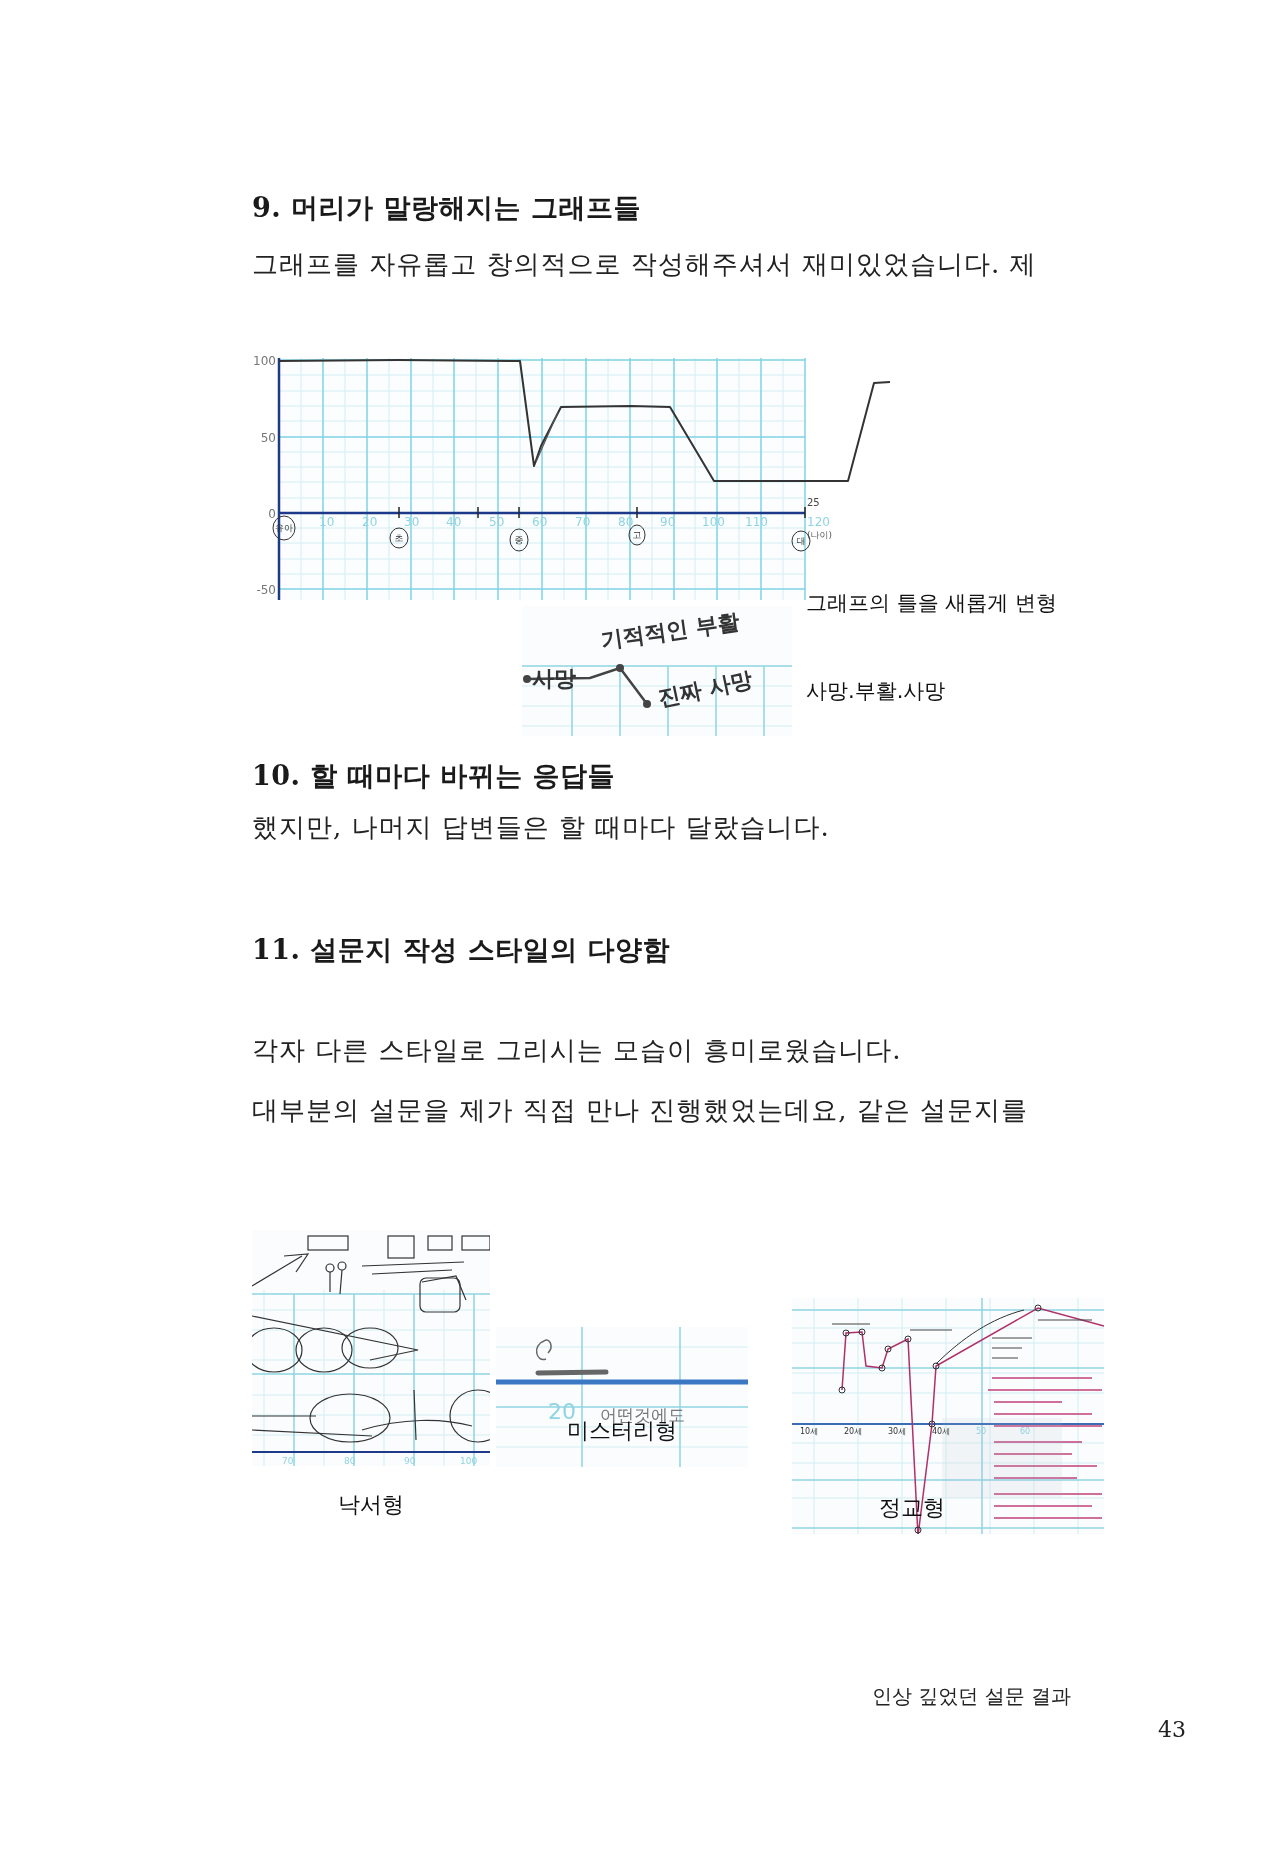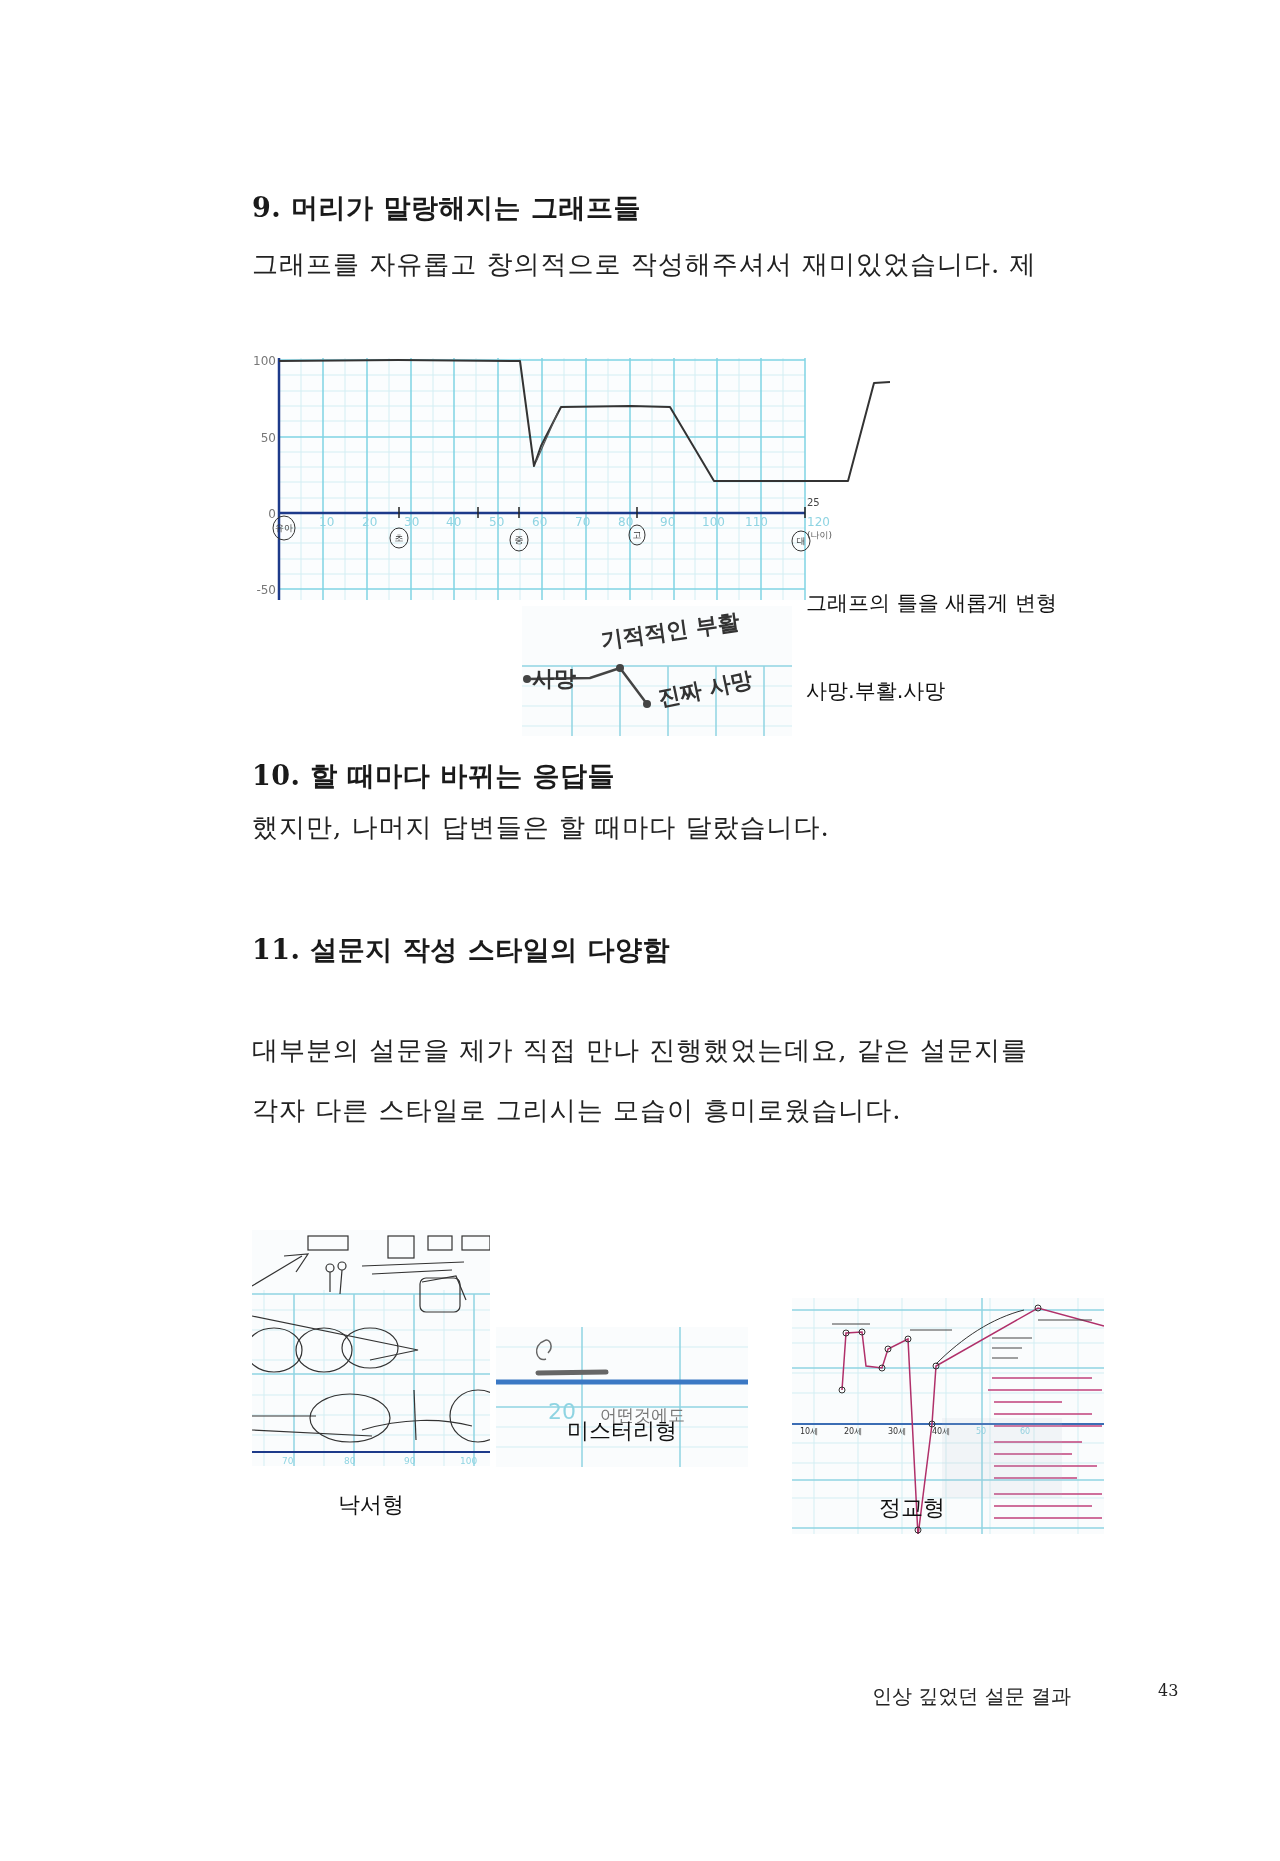--- a/index.html
+++ b/index.html
@@ -4,21 +4,21 @@
 <style>
   html, body { margin:0; padding:0; }
   body { width:1280px; height:1861px; background:#ffffff; position:relative; overflow:hidden;
          font-family:"DejaVu Serif", "Liberation Serif", serif; color:#1a1a1a; }
   .abs { position:absolute; }
   .heading { font-weight:bold; font-size:27px; letter-spacing:0.5px; }
   .para { font-size:26px; line-height:60px; letter-spacing:1px; color:#222; }
   .caption { font-family:"DejaVu Sans", "Liberation Sans", sans-serif; font-size:21px; color:#111; }
   .sublabel { font-family:"DejaVu Sans", "Liberation Sans", sans-serif; font-size:22px; color:#111; text-align:center; }
   .footer { font-size:20px; color:#222; }
-  .pagenum { font-size:16px; color:#222; }
+  .pagenum { font-size:22px; color:#222;margin-top:36px; }
   .img-box { background:#fafcfd; overflow:hidden; }
   .handwrite { font-family:"DejaVu Sans", "Liberation Sans", sans-serif; fill:#333; }
 </style>
 </head>
 <body>
 
 <div class="abs heading" style="left:252px; top:190px;">9. 머리가 말랑해지는 그래프들</div>
 <div class="abs para" style="left:252px; top:234px; width:840px;">
   <div>그래프를 자유롭고 창의적으로 작성해주셔서 재미있었습니다. 제</div>
 </div>
@@ -154,22 +154,22 @@
 </div>
 <div class="abs caption" style="left:806px; top:677px;">사망.부활.사망</div>
 
 <div class="abs heading" style="left:252px; top:758px;">10. 할 때마다 바뀌는 응답들</div>
 <div class="abs para" style="left:252px; top:797px; width:840px;">
   <div>했지만, 나머지 답변들은 할 때마다 달랐습니다.</div>
 </div>
 
 <div class="abs heading" style="left:252px; top:932px;text-align:center;">11. 설문지 작성 스타일의 다양함</div>
 <div class="abs para" style="left:252px; top:1020px; width:840px;">
+  <div>각자 다른 스타일로 그리시는 모습이 흥미로웠습니다.</div>
   <div>대부분의 설문을 제가 직접 만나 진행했었는데요, 같은 설문지를</div>
-  <div>각자 다른 스타일로 그리시는 모습이 흥미로웠습니다.</div>
 </div>
 
 <div class="abs img-box" style="left:252px; top:1230px; width:238px; height:236px;">
   <svg width="238" height="236" xmlns="http://www.w3.org/2000/svg">
     <g stroke="#d3eef3" stroke-width="1">
       <line x1="0" y1="80" x2="238" y2="80"></line>
         <line x1="0" y1="100" x2="238" y2="100"></line>
         <line x1="0" y1="130" x2="238" y2="130"></line>
       <line x1="0" y1="165" x2="238" y2="165"></line>
         <line x1="0" y1="185" x2="238" y2="185"></line>

